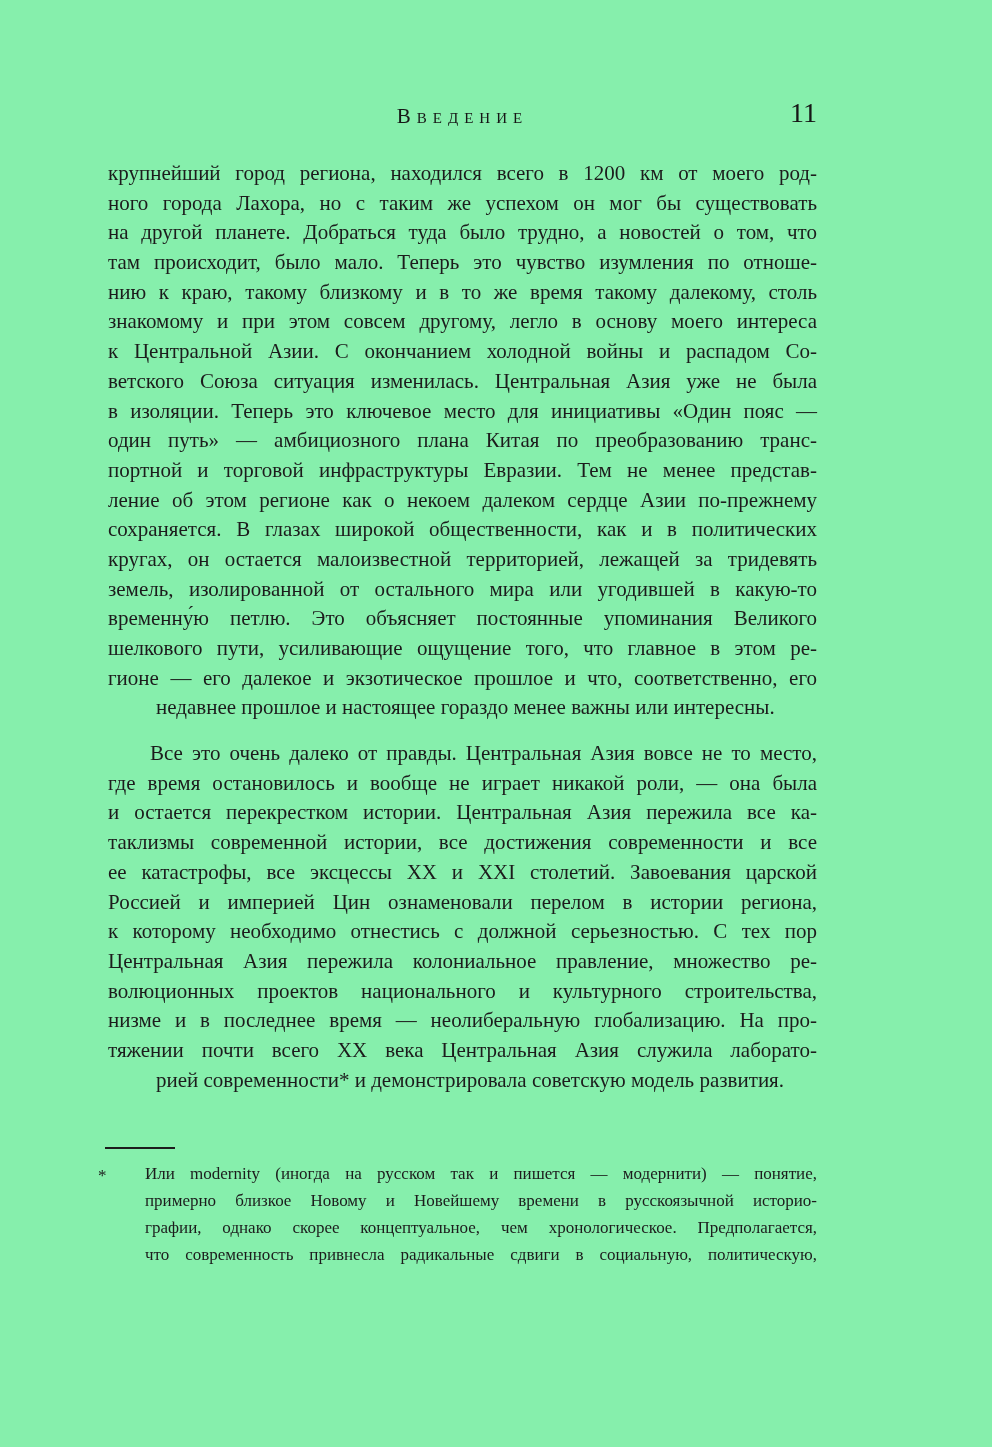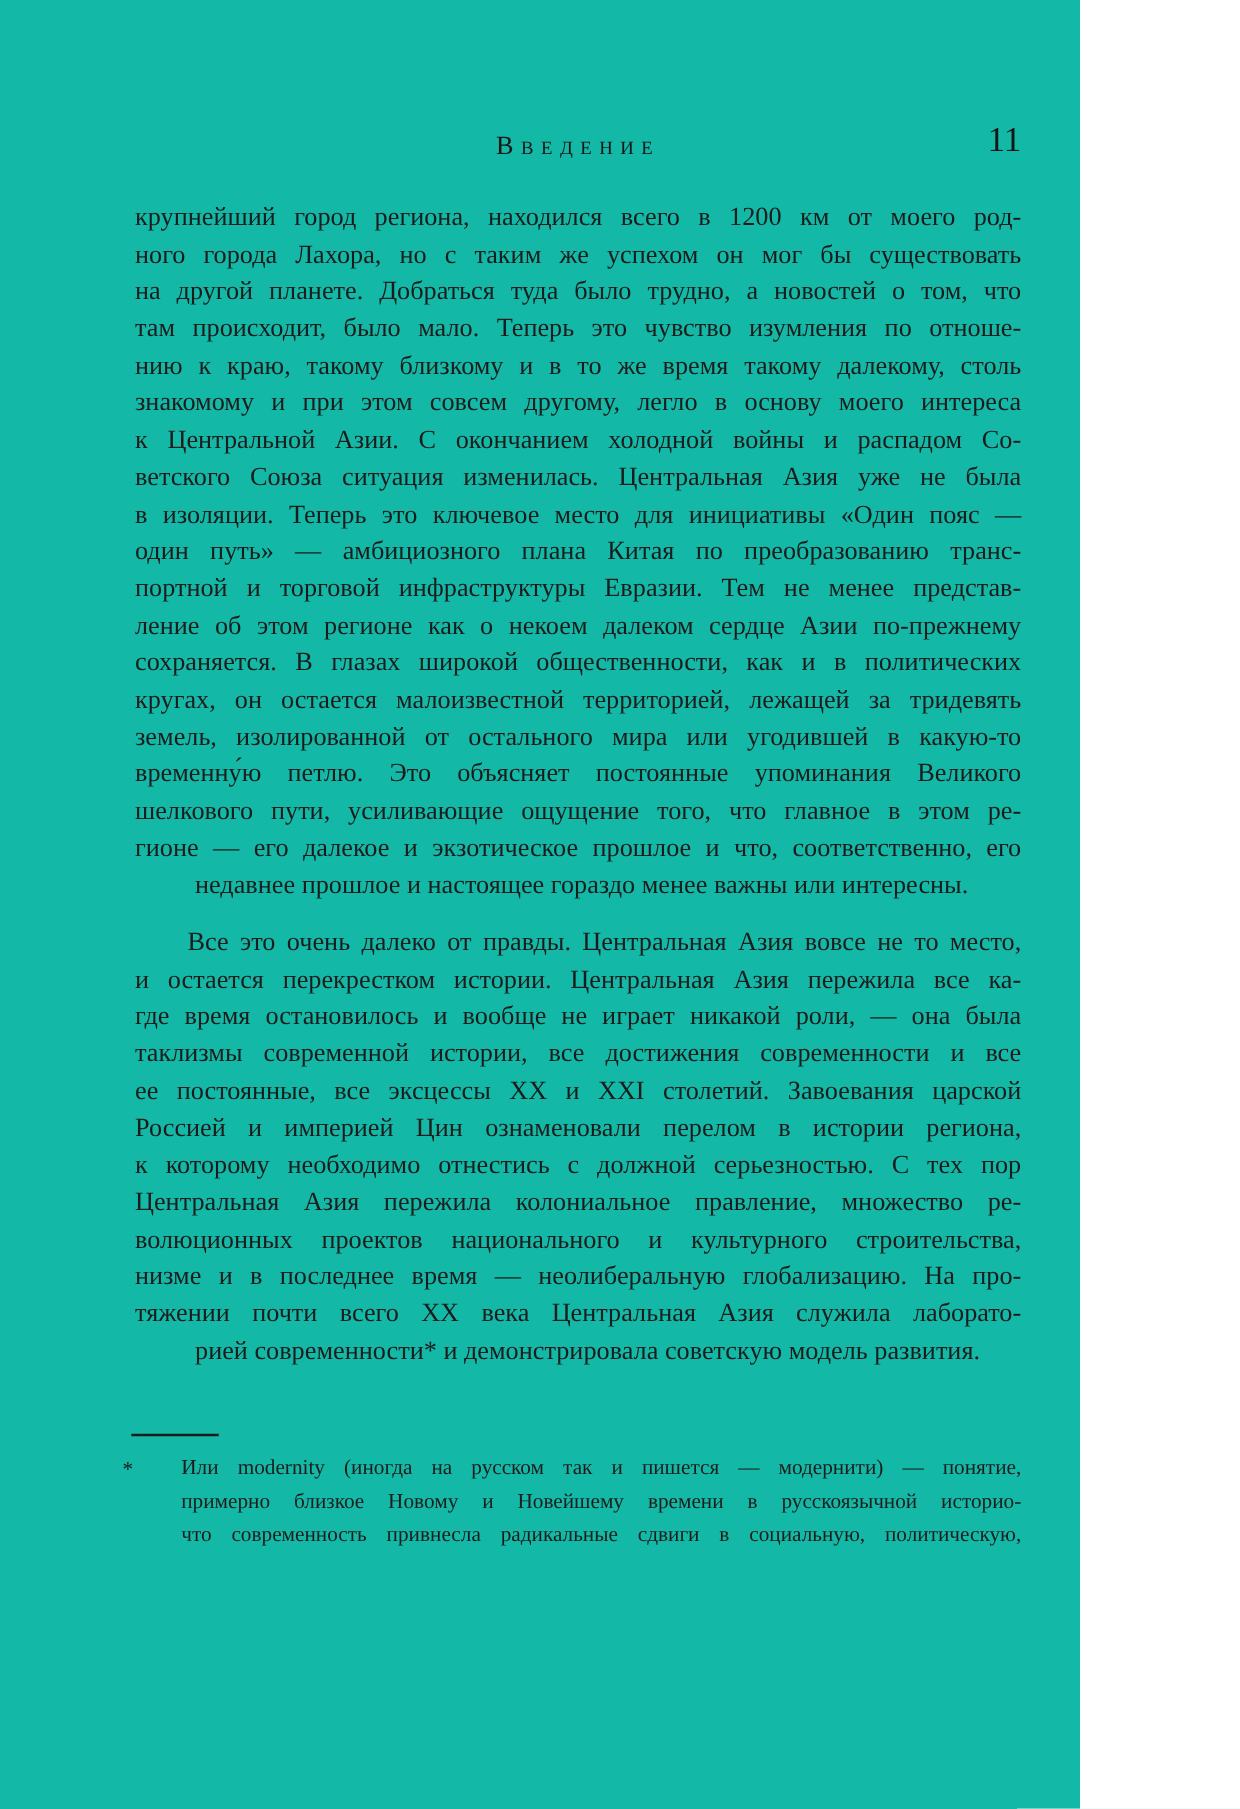--- a/index.html
+++ b/index.html
@@ -2,23 +2,23 @@
 <html lang="ru"><head>
 <meta charset="utf-8">
 <style>
   html, body {
     margin: 0;
     padding: 0;
     background: #ffffff;
   }
   .page {
     position: relative;
-    width: 864px;
+    width: 992px;
     height: 1447px;
-    background: #14b8a6;
+    background: #86efac;
     font-family: "Liberation Serif", "DejaVu Serif", serif;
     color: #1c1c1c;
     overflow: hidden;
     text-decoration: underline;
   }
   .running-head {
     position: absolute;
     top: 101px;
     left: 108px;
     width: 709px;
@@ -117,37 +117,38 @@
       <div class="line">портной и торговой инфраструктуры Евразии. Тем не менее представ-</div>
       <div class="line">ление об этом регионе как о некоем далеком сердце Азии по-прежнему</div>
       <div class="line">сохраняется. В глазах широкой общественности, как и в политических</div>
       <div class="line">кругах, он остается малоизвестной территорией, лежащей за тридевять</div>
       <div class="line">земель, изолированной от остального мира или угодившей в какую-то</div>
       <div class="line">временну́ю петлю. Это объясняет постоянные упоминания Великого</div>
       <div class="line">шелкового пути, усиливающие ощущение того, что главное в этом ре-</div>
       <div class="line">гионе — его далекое и экзотическое прошлое и что, соответственно, его</div>
       <div class="line para-last">недавнее прошлое и настоящее гораздо менее важны или интересны.</div>
       <div class="line indent">Все это очень далеко от правды. Центральная Азия вовсе не то место,</div>
+      <div class="line">где время остановилось и вообще не играет никакой роли, — она была</div>
       <div class="line">и остается перекрестком истории. Центральная Азия пережила все ка-</div>
-      <div class="line">где время остановилось и вообще не играет никакой роли, — она была</div>
       <div class="line">таклизмы современной истории, все достижения современности и все</div>
-      <div class="line">ее постоянные, все эксцессы XX и XXI столетий. Завоевания царской</div>
+      <div class="line">ее катастрофы, все эксцессы XX и XXI столетий. Завоевания царской</div>
       <div class="line">Россией и империей Цин ознаменовали перелом в истории региона,</div>
       <div class="line">к которому необходимо отнестись с должной серьезностью. С тех пор</div>
       <div class="line">Центральная Азия пережила колониальное правление, множество ре-</div>
       <div class="line">волюционных проектов национального и культурного строительства,</div>
       <div class="line">низме и в последнее время — неолиберальную глобализацию. На про-</div>
       <div class="line">тяжении почти всего XX века Центральная Азия служила лаборато-</div>
       <div class="line para-last">рией современности* и демонстрировала советскую модель развития.</div>
     </div>
 
   <div class="footnote-rule"></div>
 
   <div class="footnote">
     <span class="footnote-marker">*</span>
     <div class="footnote-lines">
         <div class="fn-line">Или modernity (иногда на русском так и пишется — модернити) — понятие,</div>
         <div class="fn-line">примерно близкое Новому и Новейшему времени в русскоязычной историо-</div>
+        <div class="fn-line">графии, однако скорее концептуальное, чем хронологическое. Предполагается,</div>
         <div class="fn-line">что современность привнесла радикальные сдвиги в социальную, политическую,</div>
       </div>
   </div>
 
 </div>
 
 </body></html>

